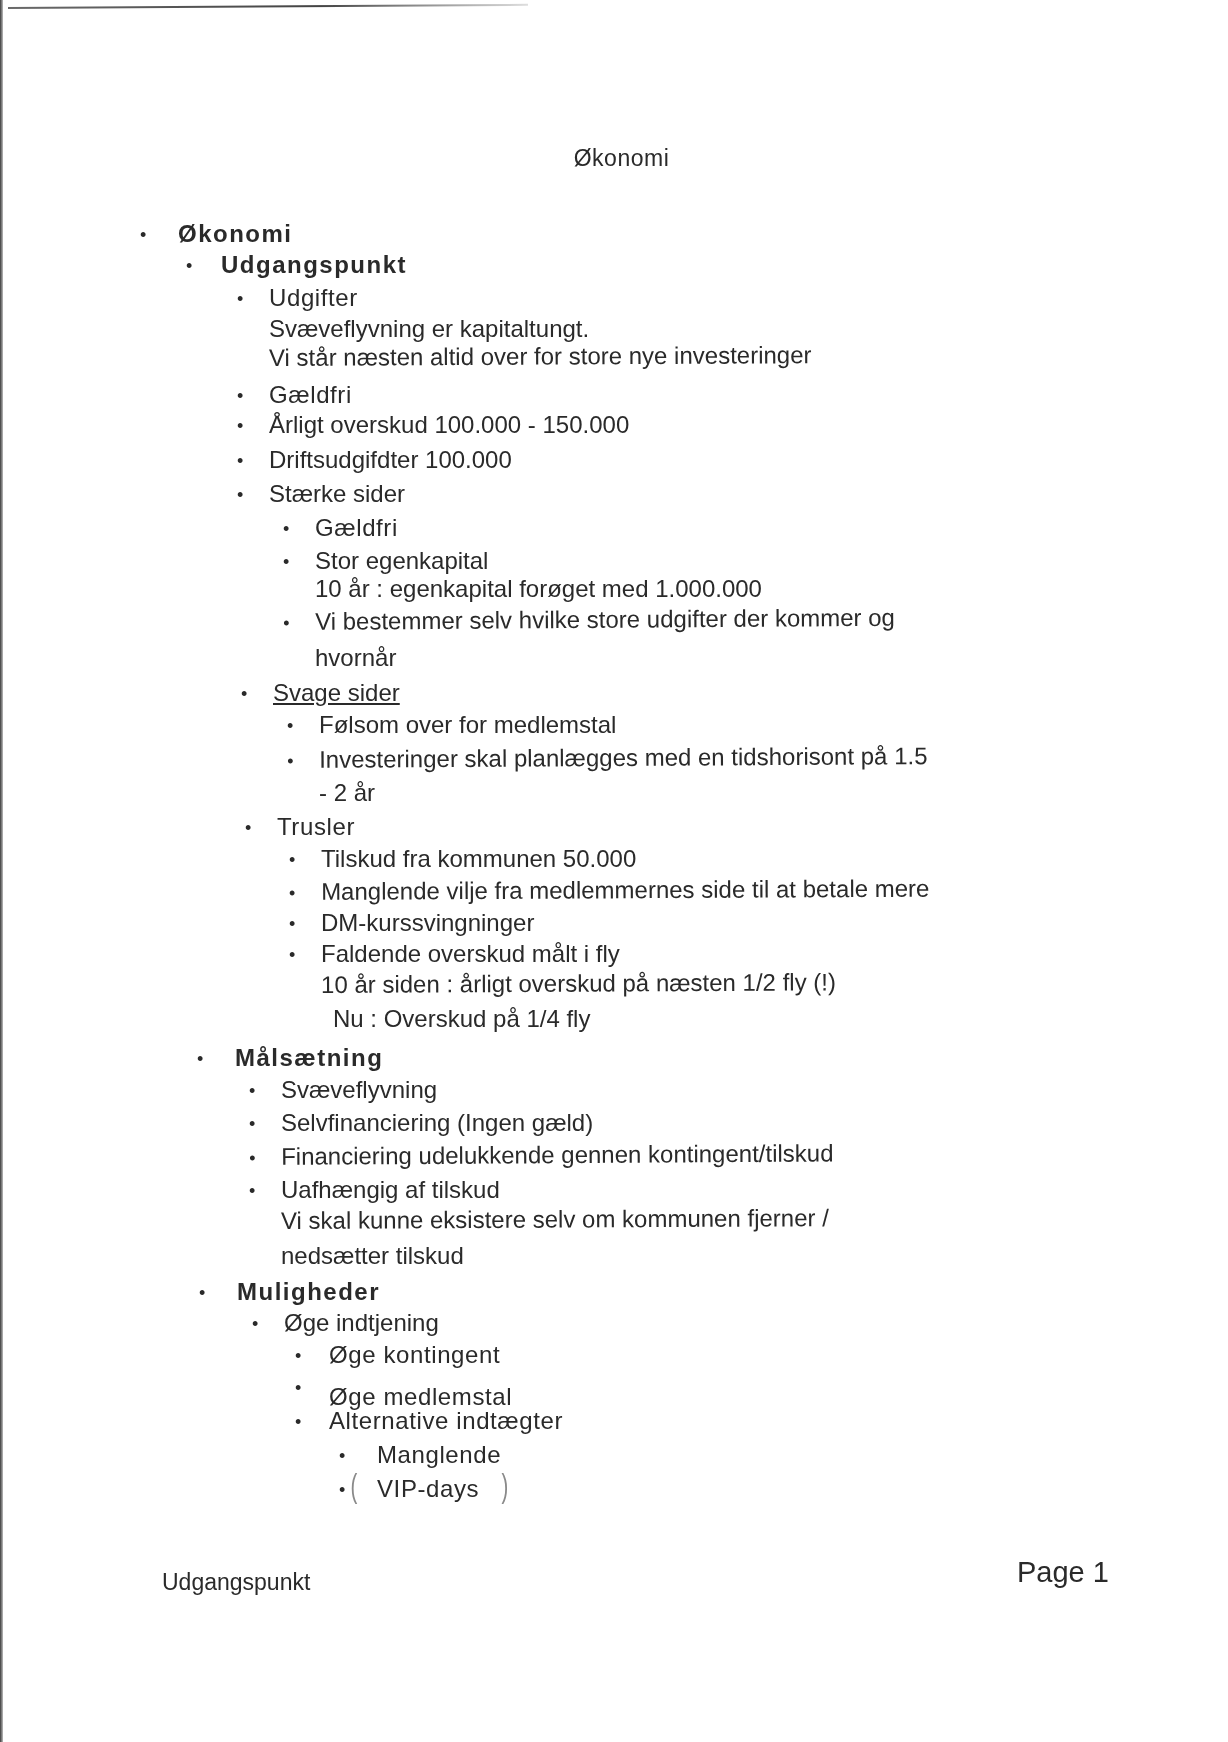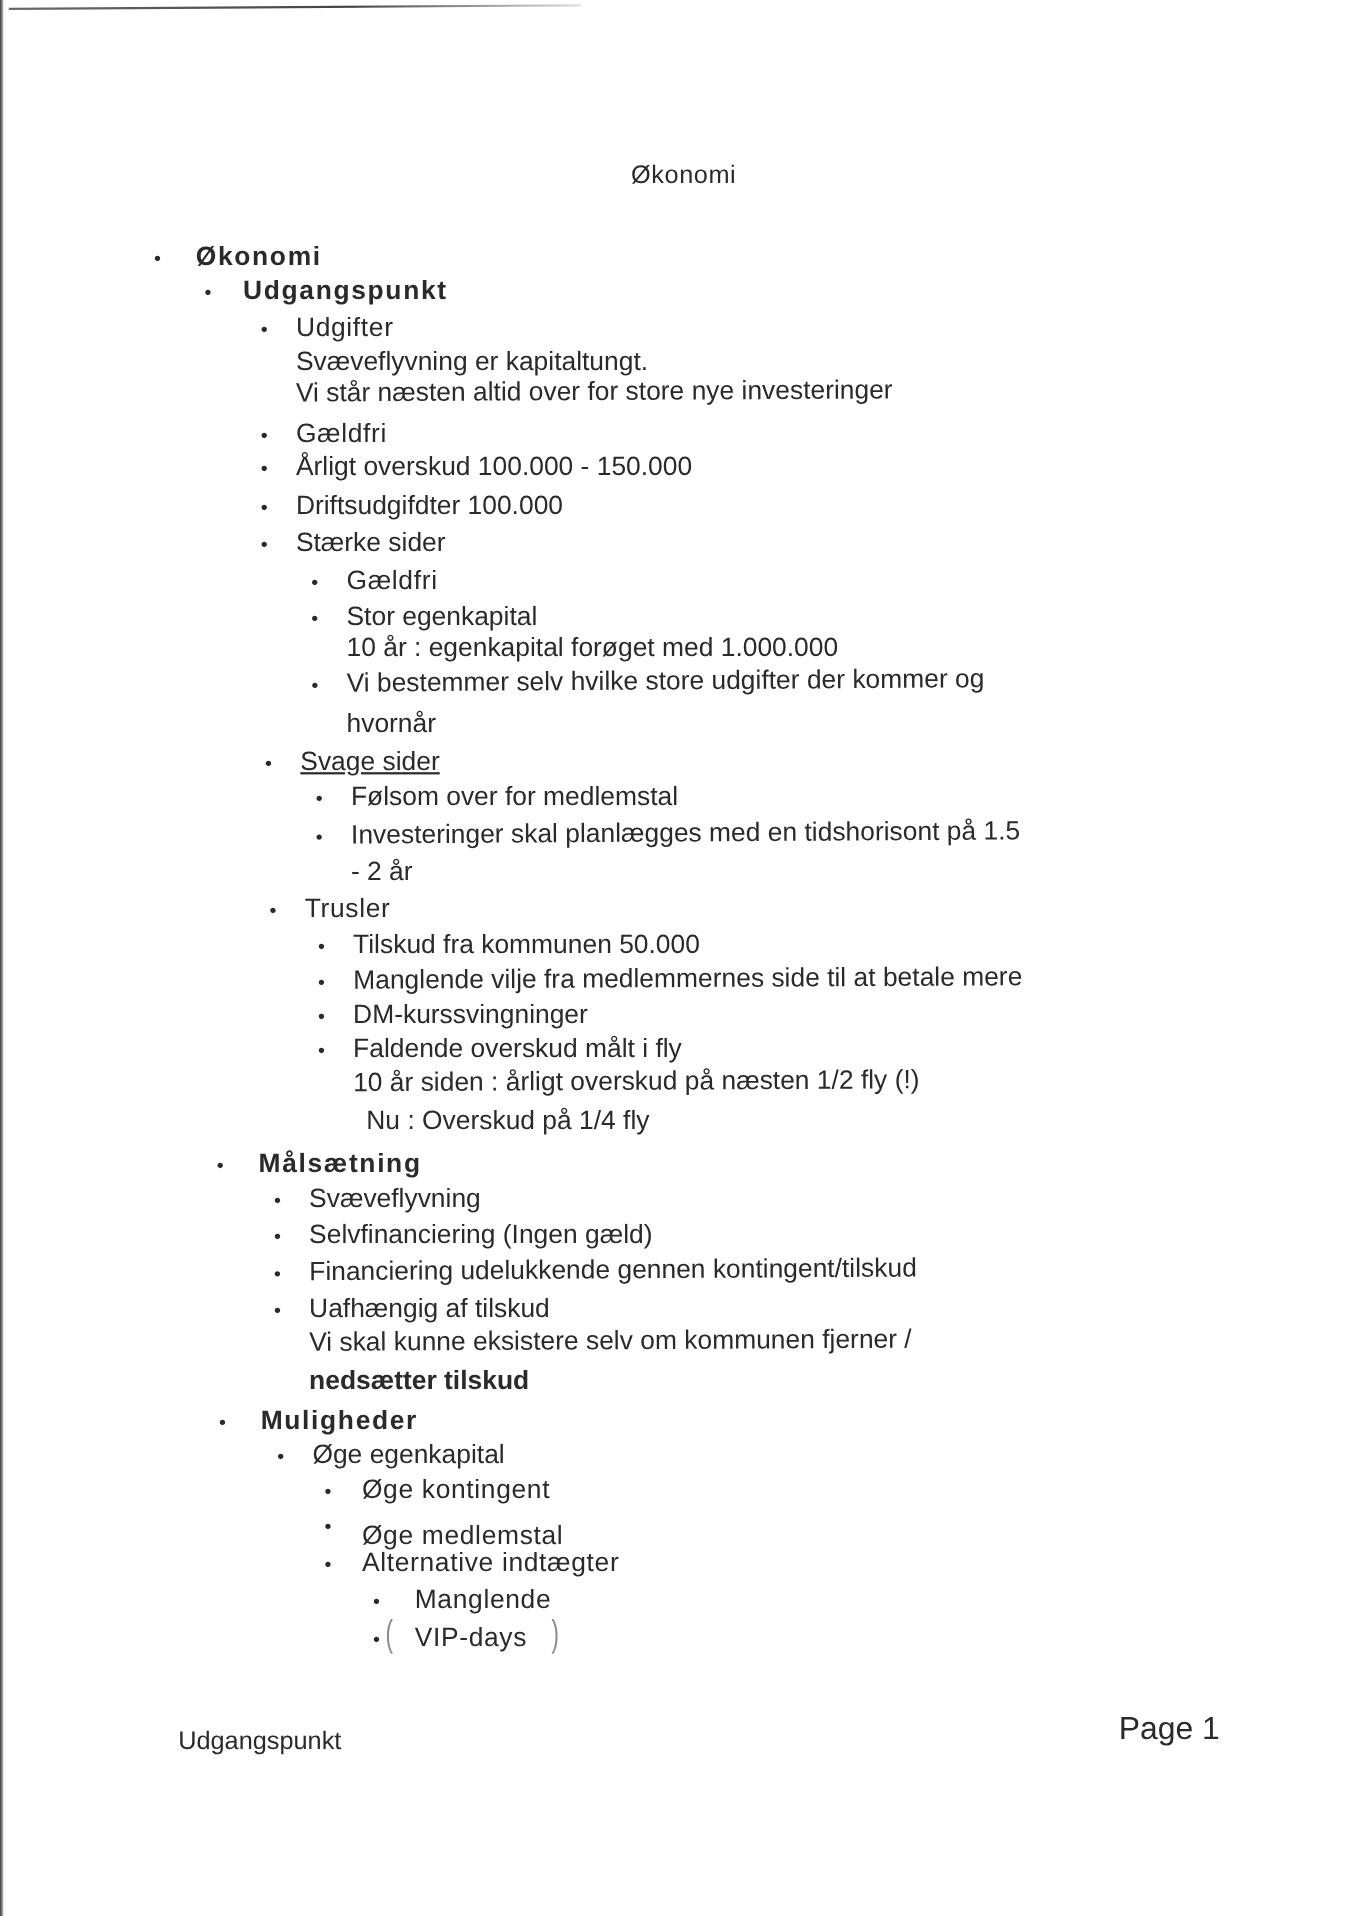--- a/index.html
+++ b/index.html
@@ -202,29 +202,29 @@
   </div>
   <div class="item" style="left:249px;top:1141px;transform:rotate(-0.35deg);transform-origin:left;">
     <span class="bullet">•</span>
     <span class="text" style="left:32px;">Financiering  udelukkende  gennen  kontingent/tilskud</span>
   </div>
   <div class="item" style="left:249px;top:1174px;">
     <span class="bullet">•</span>
     <span class="text" style="left:32px;">Uafhængig  af  tilskud</span>
   </div>
   <div class="cont" style="left:281px;top:1205px;transform:rotate(-0.3deg);transform-origin:left;">Vi  skal  kunne  eksistere  selv  om  kommunen  fjerner  /</div>
-  <div class="cont" style="left:281px;top:1240px;font-weight:bold;">nedsætter  tilskud</div>
+  <div class="cont" style="left:281px;top:1240px;">nedsætter  tilskud</div>
 
   <div class="item" style="left:199px;top:1276px;">
     <span class="bullet">•</span>
     <span class="text bold" style="left:38px;">Muligheder</span>
   </div>
   <div class="item" style="left:252px;top:1307px;">
     <span class="bullet">•</span>
-    <span class="text" style="left:32px;">Øge  egenkapital</span>
+    <span class="text" style="left:32px;">Øge  indtjening</span>
   </div>
   <div class="item spaced" style="left:295px;top:1339px;">
     <span class="bullet">•</span>
     <span class="text" style="left:34px;">Øge  kontingent</span>
   </div>
   <div class="item spaced" style="left:295px;top:1371px;">
     <span class="bullet">•</span>
     <span class="text" style="left:34px;margin-top:10px;">Øge  medlemstal</span>
   </div>
   <div class="item spaced" style="left:295px;top:1405px;">

